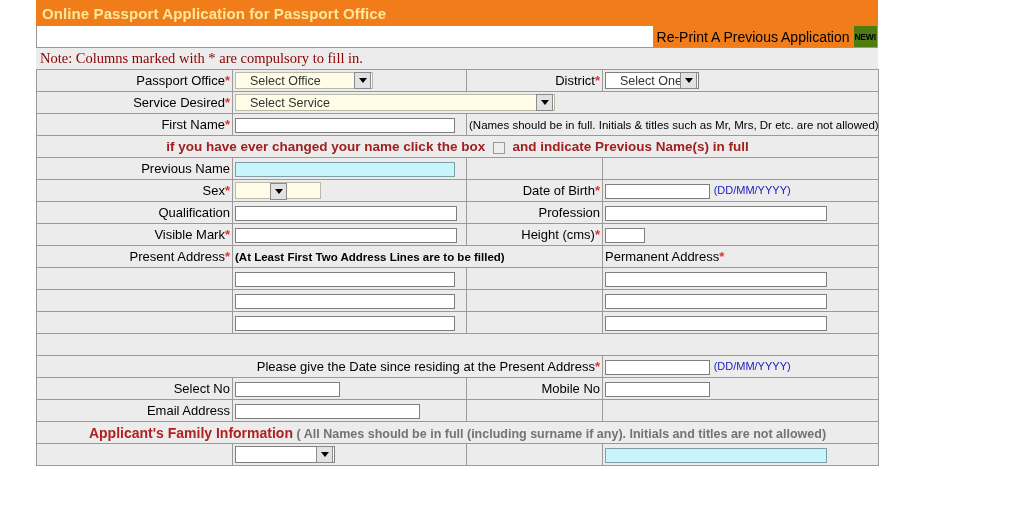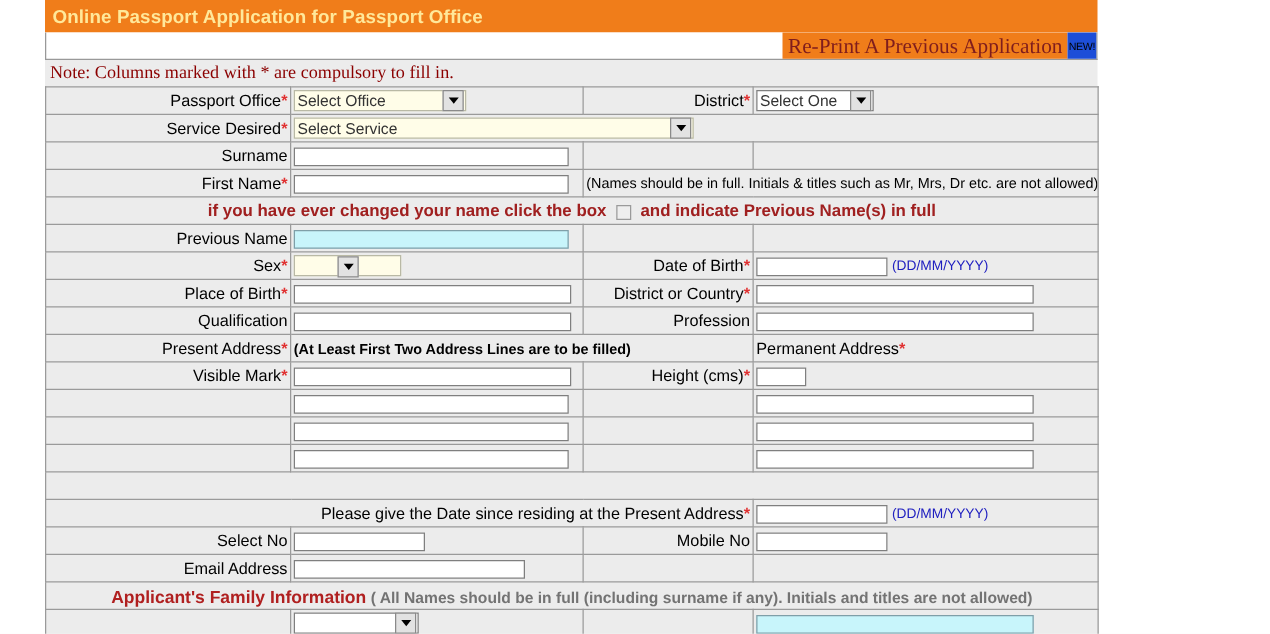--- a/index.html
+++ b/index.html
@@ -48,36 +48,35 @@
     border-top: none;
     height: 22px;
     background: #ffffff;
     display: flex;
     justify-content: flex-end;
     align-items: stretch;
     box-sizing: border-box;
   }
   .reprint-link {
     background: #f07d1a;
-    color: #7f1d1d;
-    font-size: 17px;
+    color: #000000;
+    font-size: 14px;
     font-weight: normal;
     display: flex;
     align-items: center;
     padding: 0 4px;
     white-space: nowrap;
     text-decoration: none;
     cursor: pointer;
-    font-family: Liberation Serif, serif;
   }
   .new-badge {
-    background: #1d4ed8;
+    background: #4d7c0f;
     color: #000000;
     font-size: 8.5px;
-    font-weight: normal;
+    font-weight: bold;
     display: flex;
     align-items: center;
     padding: 0 1px;
     letter-spacing: -0.3px;
     white-space: nowrap;
   }
 
   
   .note-row {
     background: #ececec;
@@ -157,20 +156,21 @@
     cursor: pointer;
     font-size: 12.5px;
     padding-left: 2px;
   }
   .sel.cream { background: #fffde8; border-color: #b9b9a5; }
   .sel .sel-label {
     flex: 1 1 auto;
     padding-right: 4px;
     color: #333333;
     overflow: hidden;
+    margin-left: 12px;
   }
   .sel .arrow {
     flex: 0 0 auto;
     width: 15px;
     height: 15px;
     background: #e2e2e2;
     border: 1px solid #8a8a8a;
     display: flex;
     align-items: center;
     justify-content: center;
@@ -262,28 +262,20 @@
       <tr>
         <td class="lbl"><span>Service Desired</span><span class="star">*</span></td>
         <td class="fld" colspan="3">
           <span class="sel sel-service cream">
             <span class="sel-label">Select Service</span>
             <span class="arrow"></span>
           </span>
         </td>
       </tr>
 
-      <tr>
-        <td class="lbl"><span>Surname</span></td>
-        <td class="fld">
-          <input class="txt w-name" type="text" value="" style="">
-        </td>
-        <td></td>
-        <td></td>
-      </tr>
 
       <tr>
         <td class="lbl"><span>First Name</span><span class="star">*</span></td>
         <td class="fld">
           <input class="txt w-name" type="text" value="" style="">
         </td>
         <td class="fld hint-note" colspan="2"><span>(Names should be in full. Initials &amp; titles such as Mr, Mrs, Dr etc. are not allowed)</span></td>
       </tr>
 
       <tr>
@@ -311,59 +303,49 @@
             <span class="arrow"></span>
           </span>
         </td>
         <td class="lbl"><span>Date of Birth</span><span class="star">*</span></td>
         <td class="fld">
           <input class="txt w-date" type="text" value="" style="">
           <span class="hint-blue">(DD/MM/YYYY)</span>
         </td>
       </tr>
 
-      <tr>
-        <td class="lbl"><span>Place of Birth</span><span class="star">*</span></td>
+
+      <tr>
+        <td class="lbl"><span>Qualification</span></td>
         <td class="fld">
           <input class="txt w-wide" type="text" value="" style="">
         </td>
-        <td class="lbl"><span>District or Country</span><span class="star">*</span></td>
+        <td class="lbl"><span>Profession</span></td>
         <td class="fld">
           <input class="txt w-right" type="text" value="" style="">
         </td>
       </tr>
 
       <tr>
-        <td class="lbl"><span>Qualification</span></td>
+        <td class="lbl"><span>Visible Mark</span><span class="star">*</span></td>
         <td class="fld">
           <input class="txt w-wide" type="text" value="" style="">
         </td>
-        <td class="lbl"><span>Profession</span></td>
-        <td class="fld">
-          <input class="txt w-right" type="text" value="" style="">
+        <td class="lbl"><span>Height (cms)</span><span class="star">*</span></td>
+        <td class="fld">
+          <input class="txt w-short" type="text" value="" style="">
         </td>
       </tr>
 
       <tr>
         <td class="lbl"><span>Present Address</span><span class="star">*</span></td>
         <td class="fld" colspan="2">
           <span class="hint-bold-small">(At Least First Two Address Lines are to be filled)</span>
         </td>
         <td class="fld"><span>Permanent Address</span><span class="star">*</span></td>
-      </tr>
-
-      <tr>
-        <td class="lbl"><span>Visible Mark</span><span class="star">*</span></td>
-        <td class="fld">
-          <input class="txt w-wide" type="text" value="" style="">
-        </td>
-        <td class="lbl"><span>Height (cms)</span><span class="star">*</span></td>
-        <td class="fld">
-          <input class="txt w-short" type="text" value="" style="">
-        </td>
       </tr>
 
       <tr>
         <td></td>
         <td class="fld">
           <input class="txt w-name" type="text" value="" style="">
         </td>
         <td></td>
         <td class="fld">
           <input class="txt w-right" type="text" value="" style="">

